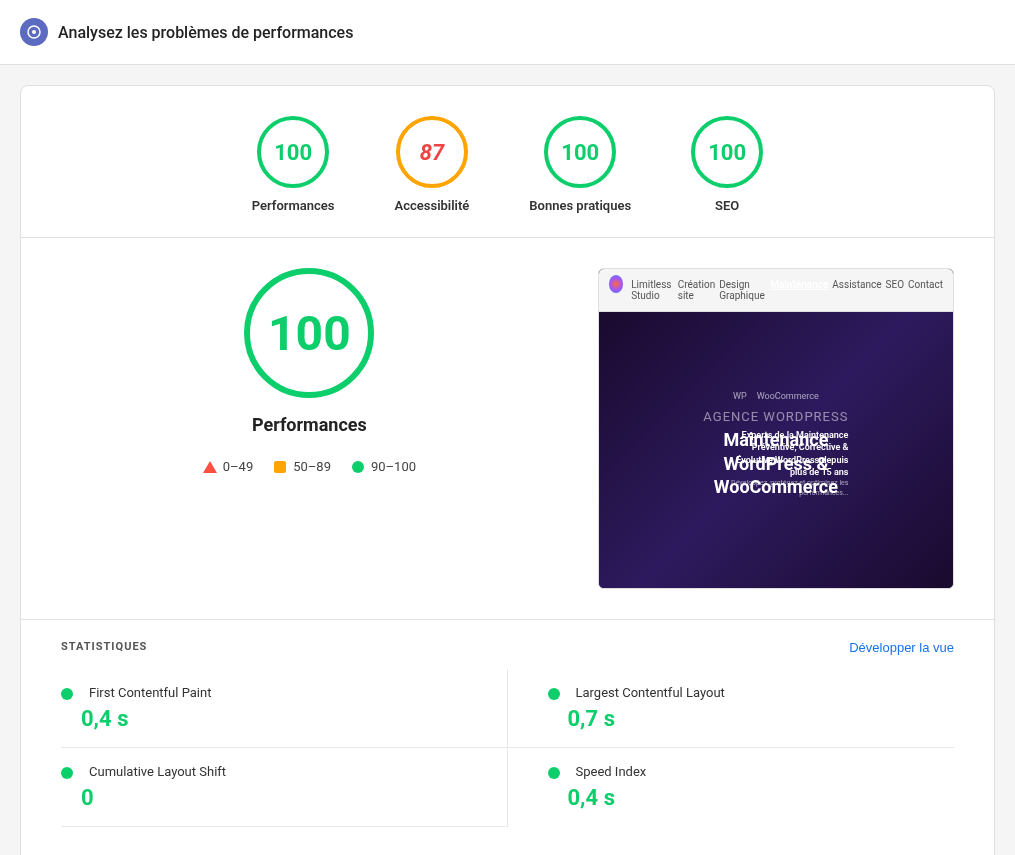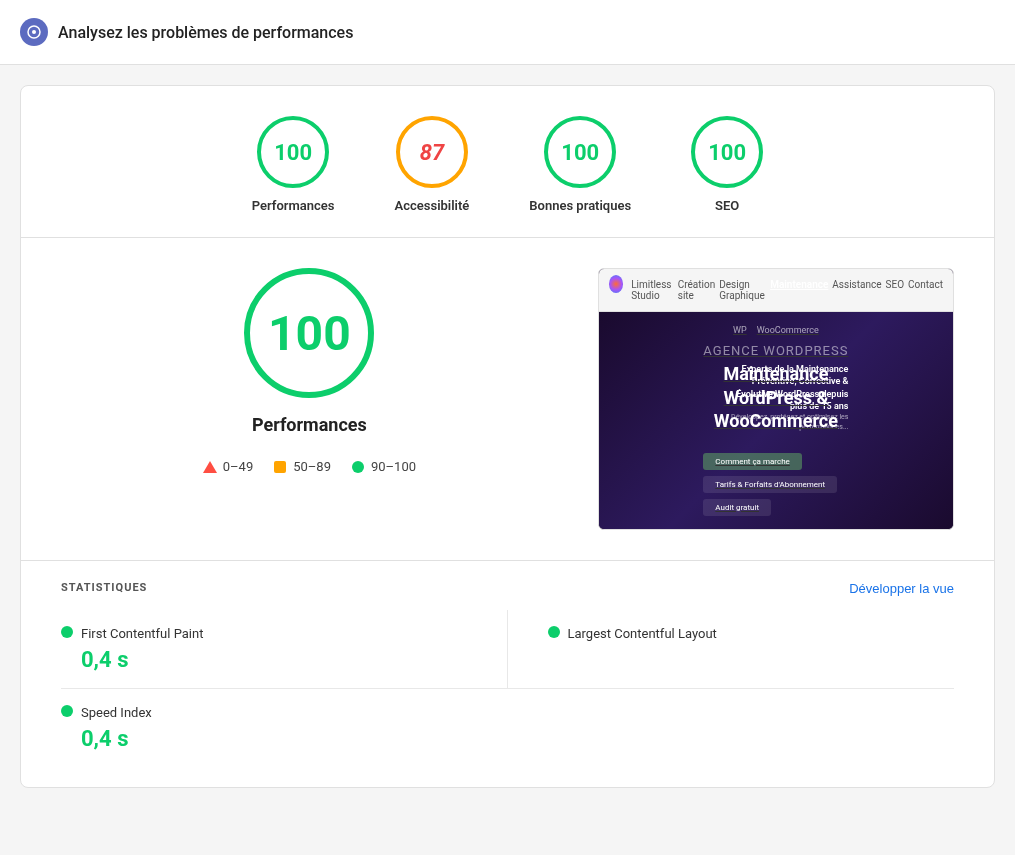--- a/index.html
+++ b/index.html
@@ -209,29 +209,28 @@
       gap: 4px;
     }
 
     .screenshot-nav span {
       font-size: 10px;
       color: #555;
       cursor: pointer;
     }
 
     .screenshot-content {
-      height: 217px;
+      height: 276px;
       background: linear-gradient(135deg, #1a0a2e 0%, #2d1a5e 50%, #1a0a2e 100%);
       position: relative;
       display: flex;
       flex-direction: column;
       align-items: center;
       justify-content: center;
       padding: 8px;
-      text-decoration: underline;
     }
 
     .screenshot-logo-dot {
       width: 18px;
       height: 18px;
       border-radius: 50%;
       background: radial-gradient(circle, #ff6b35, #a855f7, #3b82f6);
       margin-bottom: 12px;
     }
 
@@ -298,22 +297,22 @@
     .stat-item:nth-child(even) {
       padding-left: 40px;
     }
 
     .stat-item:nth-last-child(-n+2) {
       border-bottom: none;
     }
 
     .stat-name-row {
       display: flex;
-      align-items: flex-start;
-      gap: 8px;
+      align-items: flex-end;
+      gap: 16px;
       margin-bottom: 6px;
     }
 
     .stat-dot {
       width: 12px;
       height: 12px;
       border-radius: 50%;
       background: #0cce6b;
       flex-shrink: 0;
     }
@@ -420,25 +419,20 @@
             <div style="display:flex;gap:10px;align-items:center;justify-content:center;margin-bottom:8px;">
               <span style="font-size:9px;color:rgba(255,255,255,0.6)">WP</span>
               <span style="font-size:9px;color:rgba(255,255,255,0.6)">WooCommerce</span>
             </div>
             <div style="font-size:13px;color:rgba(255,255,255,0.5);letter-spacing:1px;text-transform:uppercase;margin-bottom:4px;">AGENCE WORDPRESS</div>
             <div style="font-size:18px;font-weight:700;color:#fff;line-height:1.3;margin-bottom:10px;text-align:center;">Maintenance<br>WordPress &amp;<br>WooCommerce</div>
             <div style="text-align:right;float:right;width:130px;margin-top:-80px;">
               <div style="font-size:9px;font-weight:600;color:#fff;line-height:1.4;">Experts de la Maintenance<br>Préventive, Corrective &amp;<br>Évolutive WordPress depuis<br>plus de 15 ans</div>
               <div style="font-size:7px;color:rgba(255,255,255,0.6);margin-top:0;line-height:1.4;">Développez, protégez et optimisez les performances...</div>
             </div>
-            <div style="clear:both;padding-top:10px;display:flex;gap:6px;flex-direction:column;align-items:flex-start;">
-              <div style="background:rgba(100,180,100,0.5);border-radius:3px;padding:4px 12px;font-size:8px;color:#fff;display:inline-block;">Comment ça marche</div>
-              <div style="background:rgba(255,255,255,0.1);border-radius:3px;padding:4px 12px;font-size:8px;color:#fff;display:inline-block;">Tarifs &amp; Forfaits d'Abonnement</div>
-              <div style="background:rgba(255,255,255,0.1);border-radius:3px;padding:4px 12px;font-size:8px;color:#fff;display:inline-block;">Audit gratuit</div>
-            </div>
           </div>
         </div>
       </div>
     </div>
 
   </div>
 
   <div class="stats-section">
     <div class="stats-header">
       <span class="stats-title">STATISTIQUES</span>
@@ -453,23 +447,31 @@
           <span class="stat-name">First Contentful Paint</span>
         </div>
         <div class="stat-value">0,4 s</div>
       </div>
 
       <div class="stat-item">
         <div class="stat-name-row">
           <div class="stat-dot"></div>
           <span class="stat-name">Largest Contentful Layout</span>
         </div>
-      </div>
-
-
+        <div class="stat-value">0,7 s</div>
+      </div>
+
+
+      <div class="stat-item">
+        <div class="stat-name-row">
+          <div class="stat-dot"></div>
+          <span class="stat-name">Cumulative Layout Shift</span>
+        </div>
+        <div class="stat-value">0</div>
+      </div>
 
       <div class="stat-item" style="border-bottom:none;border-right:none;">
         <div class="stat-name-row">
           <div class="stat-dot"></div>
           <span class="stat-name">Speed Index</span>
         </div>
         <div class="stat-value">0,4 s</div>
       </div>
 
       <div class="stat-item" style="border-bottom:none;border-right:none;"></div>

